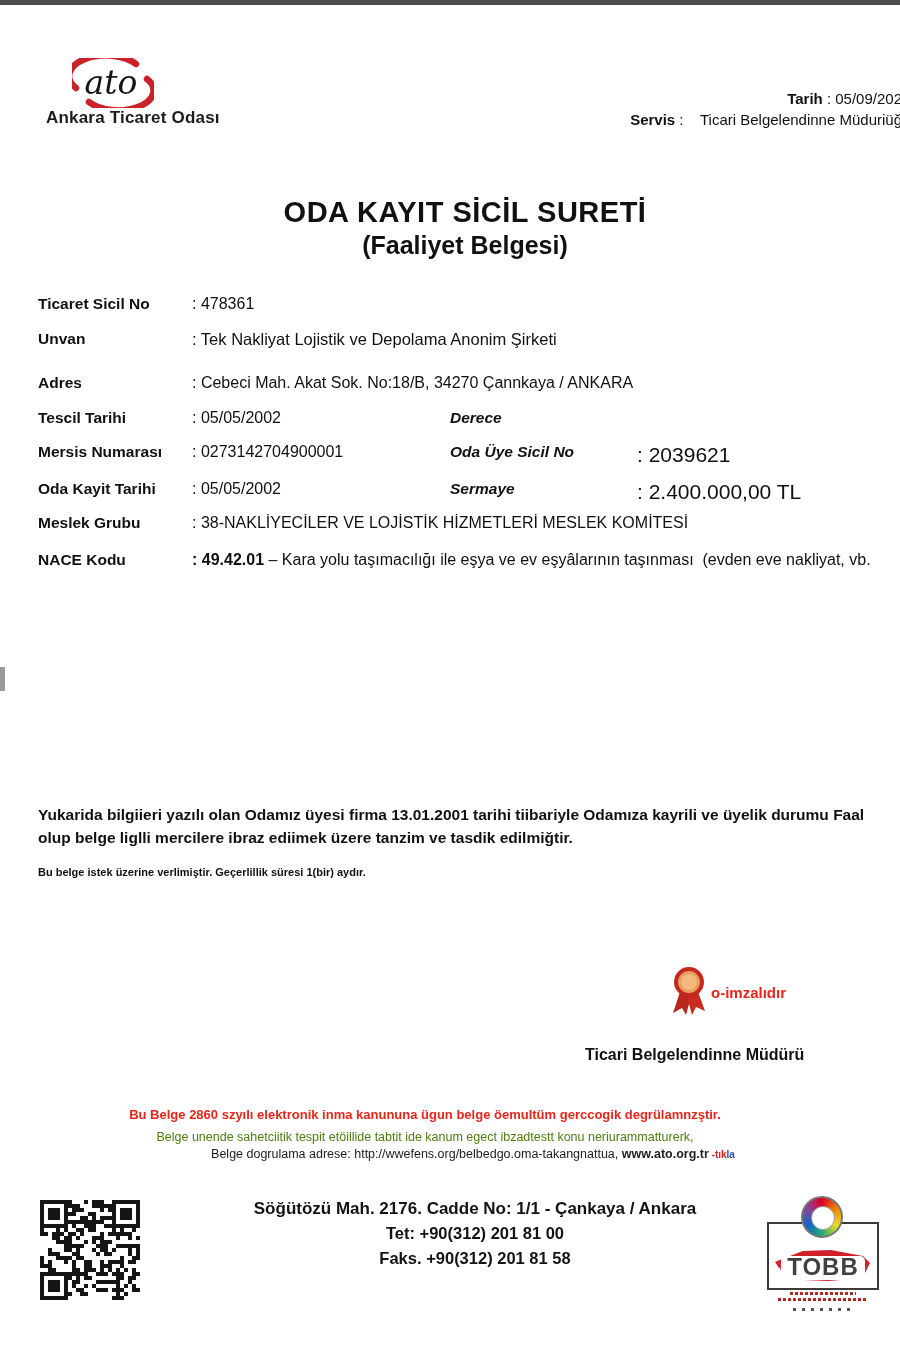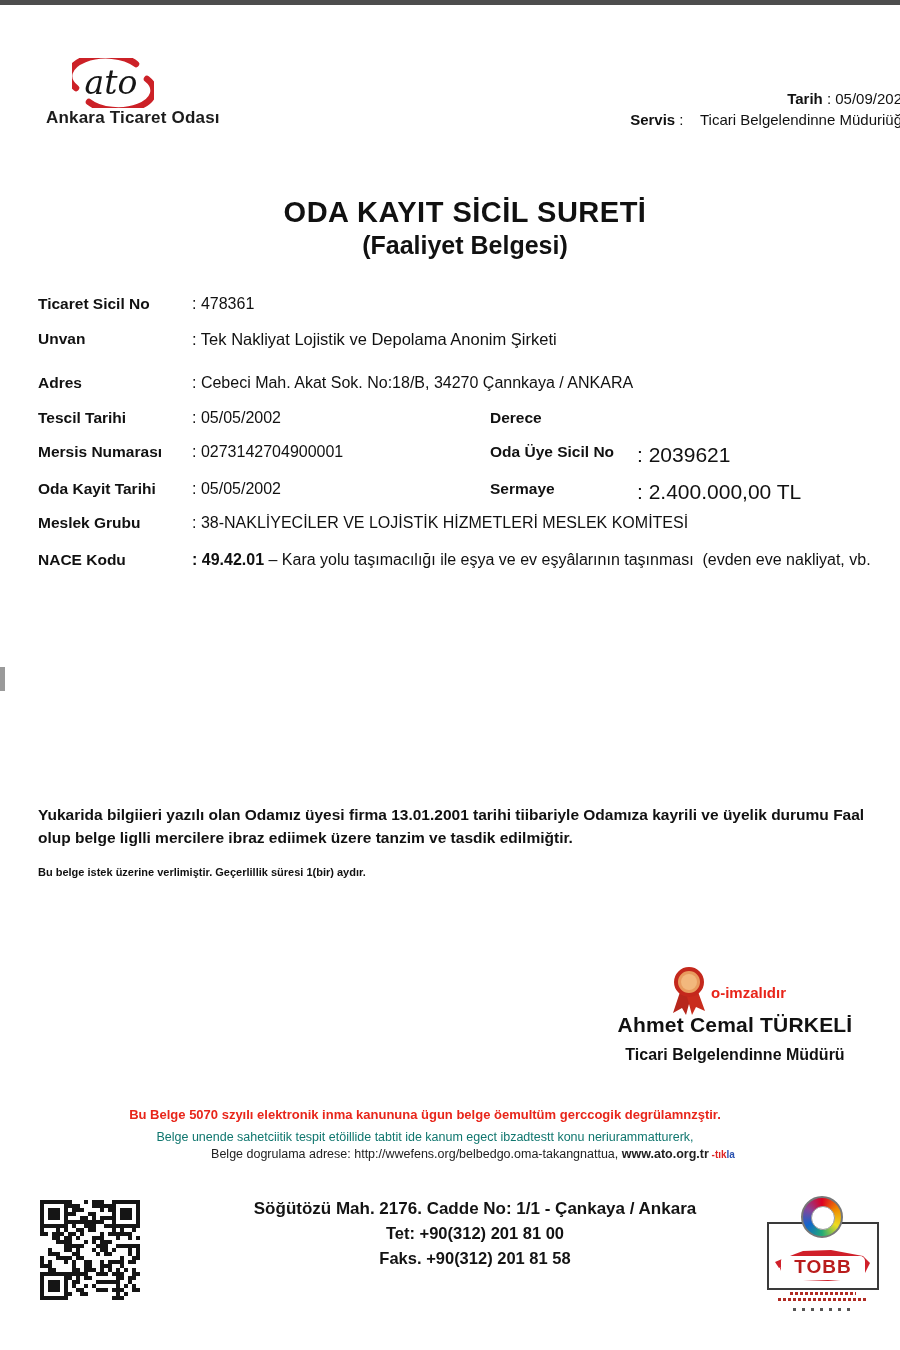--- a/index.html
+++ b/index.html
@@ -23,38 +23,38 @@
 
   
   .title1{top:196px;left:15px;width:900px;text-align:center;font-size:29px;font-weight:bold;letter-spacing:.5px;}
   .title2{top:231px;left:15px;width:900px;text-align:center;font-size:25px;font-weight:bold;}
 
   
   .frow{left:0;width:900px;height:24px;padding-left:39px;}
   .flabel{position:absolute;left:38px;font-size:15.5px;font-weight:bold;white-space:pre;}
   .fvalue{position:absolute;left:192px;font-size:16px;white-space:pre;width:705px;overflow:hidden;}
   .fvalue.bold{font-weight:normal;font-size:16.5px;}
-  .flabel2{position:absolute;left:490px;font-size:15.5px;font-weight:bold;white-space:pre;}
+  .flabel2{position:absolute;left:450px;font-size:15.5px;font-weight:bold;white-space:pre;font-style:italic;}
   .fvalue2{position:absolute;left:637px;font-size:21px;white-space:pre;}
   .nace-code{font-weight:bold;}
 
   
   .para1{top:803px;left:38px;width:852px;font-size:15.5px;font-weight:bold;line-height:23px;}
   .para2{top:866px;left:38px;width:852px;font-size:11px;font-weight:bold;}
 
   
   .seal-svg{top:967px;left:671px;}
   .eimza{top:984px;left:711px;font-size:15px;font-weight:bold;color:#e8251a;}
   .sig-name{top:1013px;left:585px;width:300px;text-align:center;font-size:21px;font-weight:bold;letter-spacing:.2px;}
-  .sig-title{top:1046px;left:585px;width:300px;text-align:center;font-size:16px;font-weight:bold;}
+  .sig-title{top:1046px;left:585px;width:300px;font-size:16px;font-weight:bold;}
 
   
   .fine{left:0;width:850px;text-align:center;}
   .fine-red{top:1107px;font-size:13px;font-weight:bold;color:#e8251a;}
-  .fine-2{top:1130px;font-size:12.5px;color:#0f766e;}
+  .fine-2{top:1130px;font-size:12.5px;color:#4d7c0f;}
   .fine-3{top:1147px;font-size:12.5px;color:#222;padding-left:48px;}
   .fine-3 .site{font-weight:bold;}
   .fine-3 .tail{font-size:10px;font-weight:bold;color:#d22;}
   .fine-3 .tail-b{font-size:10px;font-weight:bold;color:#2a52b0;}
 
   
   .qr{top:1200px;left:40px;width:100px;height:100px;display:grid;
       grid-template-columns:repeat(25,1fr);grid-template-rows:repeat(25,1fr);
       background:#fff;}
   .qrc{background:#fff;} .qrc.on{background:#151515;}
@@ -66,21 +66,21 @@
   
   .tobb{top:1196px;left:763px;width:118px;height:100px;}
   .tobb-box{position:absolute;top:26px;left:4px;width:108px;height:64px;border:2px solid #3a3a3a;background:#fff;}
   .tobb-emblem{position:absolute;top:0;left:38px;width:42px;height:42px;border-radius:50%;
      background:conic-gradient(#d02,#e80,#ed2,#2a7,#16c,#849,#d02);
      border:2px solid #777;box-sizing:border-box;z-index:2;}
   .tobb-emblem .inner{position:absolute;top:8px;left:8px;width:22px;height:22px;border-radius:50%;
      background:#fff;border:1px solid #999;}
   .tobb-map{position:absolute;top:24px;left:4px;z-index:1;}
   .tobb-pill{position:absolute;top:32px;left:12px;width:84px;height:24px;background:#fff;border-radius:5px;
-     text-align:center;font-size:19px;line-height:22px;font-weight:bold;color:#b91c1c;letter-spacing:1px;z-index:3;
+     text-align:center;font-size:24px;line-height:22px;font-weight:bold;color:#404040;letter-spacing:1px;z-index:3;
      font-family:"Liberation Sans",sans-serif;}
   .tobb-line{position:absolute;left:50%;transform:translateX(-50%);height:3px;z-index:3;
      background:repeating-linear-gradient(90deg,#b02a22 0 3px,transparent 3px 5px);}
   .tl1{top:68px;width:66px;} .tl2{top:74px;width:90px;}
   .tobb-dots{position:absolute;top:84px;left:50%;transform:translateX(-50%);width:60px;height:3px;z-index:3;
      background:repeating-linear-gradient(90deg,#555 0 3px,transparent 3px 9px);}
 </style>
 </head>
 <body>
 
@@ -146,24 +146,23 @@
   <div class="abs para1">Yukarida bilgiieri yazılı olan Odamız üyesi firma 13.01.2001 tarihi tiibariyle Odamıza kayrili ve üyelik durumu Faal olup belge liglli mercilere ibraz ediimek üzere tanzim ve tasdik edilmiğtir.</div>
   <div class="abs para2">Bu belge istek üzerine verlimiştir. Geçerlillik süresi 1(bir) aydır.</div>
 
   <svg class="abs seal-svg" width="36" height="50" viewBox="0 0 36 50">
     <polygon points="10,22 2,46 11,41 15,48 21,26" fill="#b7271c"></polygon>
     <polygon points="26,22 34,44 25,40 21,48 15,26" fill="#c92c1d"></polygon>
     <circle cx="18" cy="15" r="13" fill="#e89b5e" stroke="#c4281c" stroke-width="4"></circle>
     <circle cx="18" cy="15" r="8" fill="#f2b87d"></circle>
   </svg>
   <div class="abs eimza">o-imzalıdır</div>
-  <div class="abs sig-name">Ahmet Cemal TÜRKELİ</div>
   <div class="abs sig-title">Ticari Belgelendinne Müdürü</div>
 
-  <div class="abs fine fine-red">Bu Belge 5070 szyılı elektronik inma kanununa ügun belge öemultüm gerccogik degrülamnzştir.</div>
+  <div class="abs fine fine-red">Bu Belge 2860 szyılı elektronik inma kanununa ügun belge öemultüm gerccogik degrülamnzştir.</div>
   <div class="abs fine fine-2">Belge unende sahetciitik tespit etöillide tabtit ide kanum egect ibzadtestt konu neriurammatturerk,</div>
   <div class="abs fine fine-3"><span>Belge dogrulama adrese: http://wwefens.org/belbedgo.oma-takangnattua, </span><span class="site">www.ato.org.tr</span><span class="tail"> -tık</span><span class="tail-b">la</span></div>
 
   <div class="abs qr">
       <div class="qrc on"></div>
       <div class="qrc on"></div>
       <div class="qrc on"></div>
       <div class="qrc on"></div>
       <div class="qrc on"></div>
       <div class="qrc on"></div>

